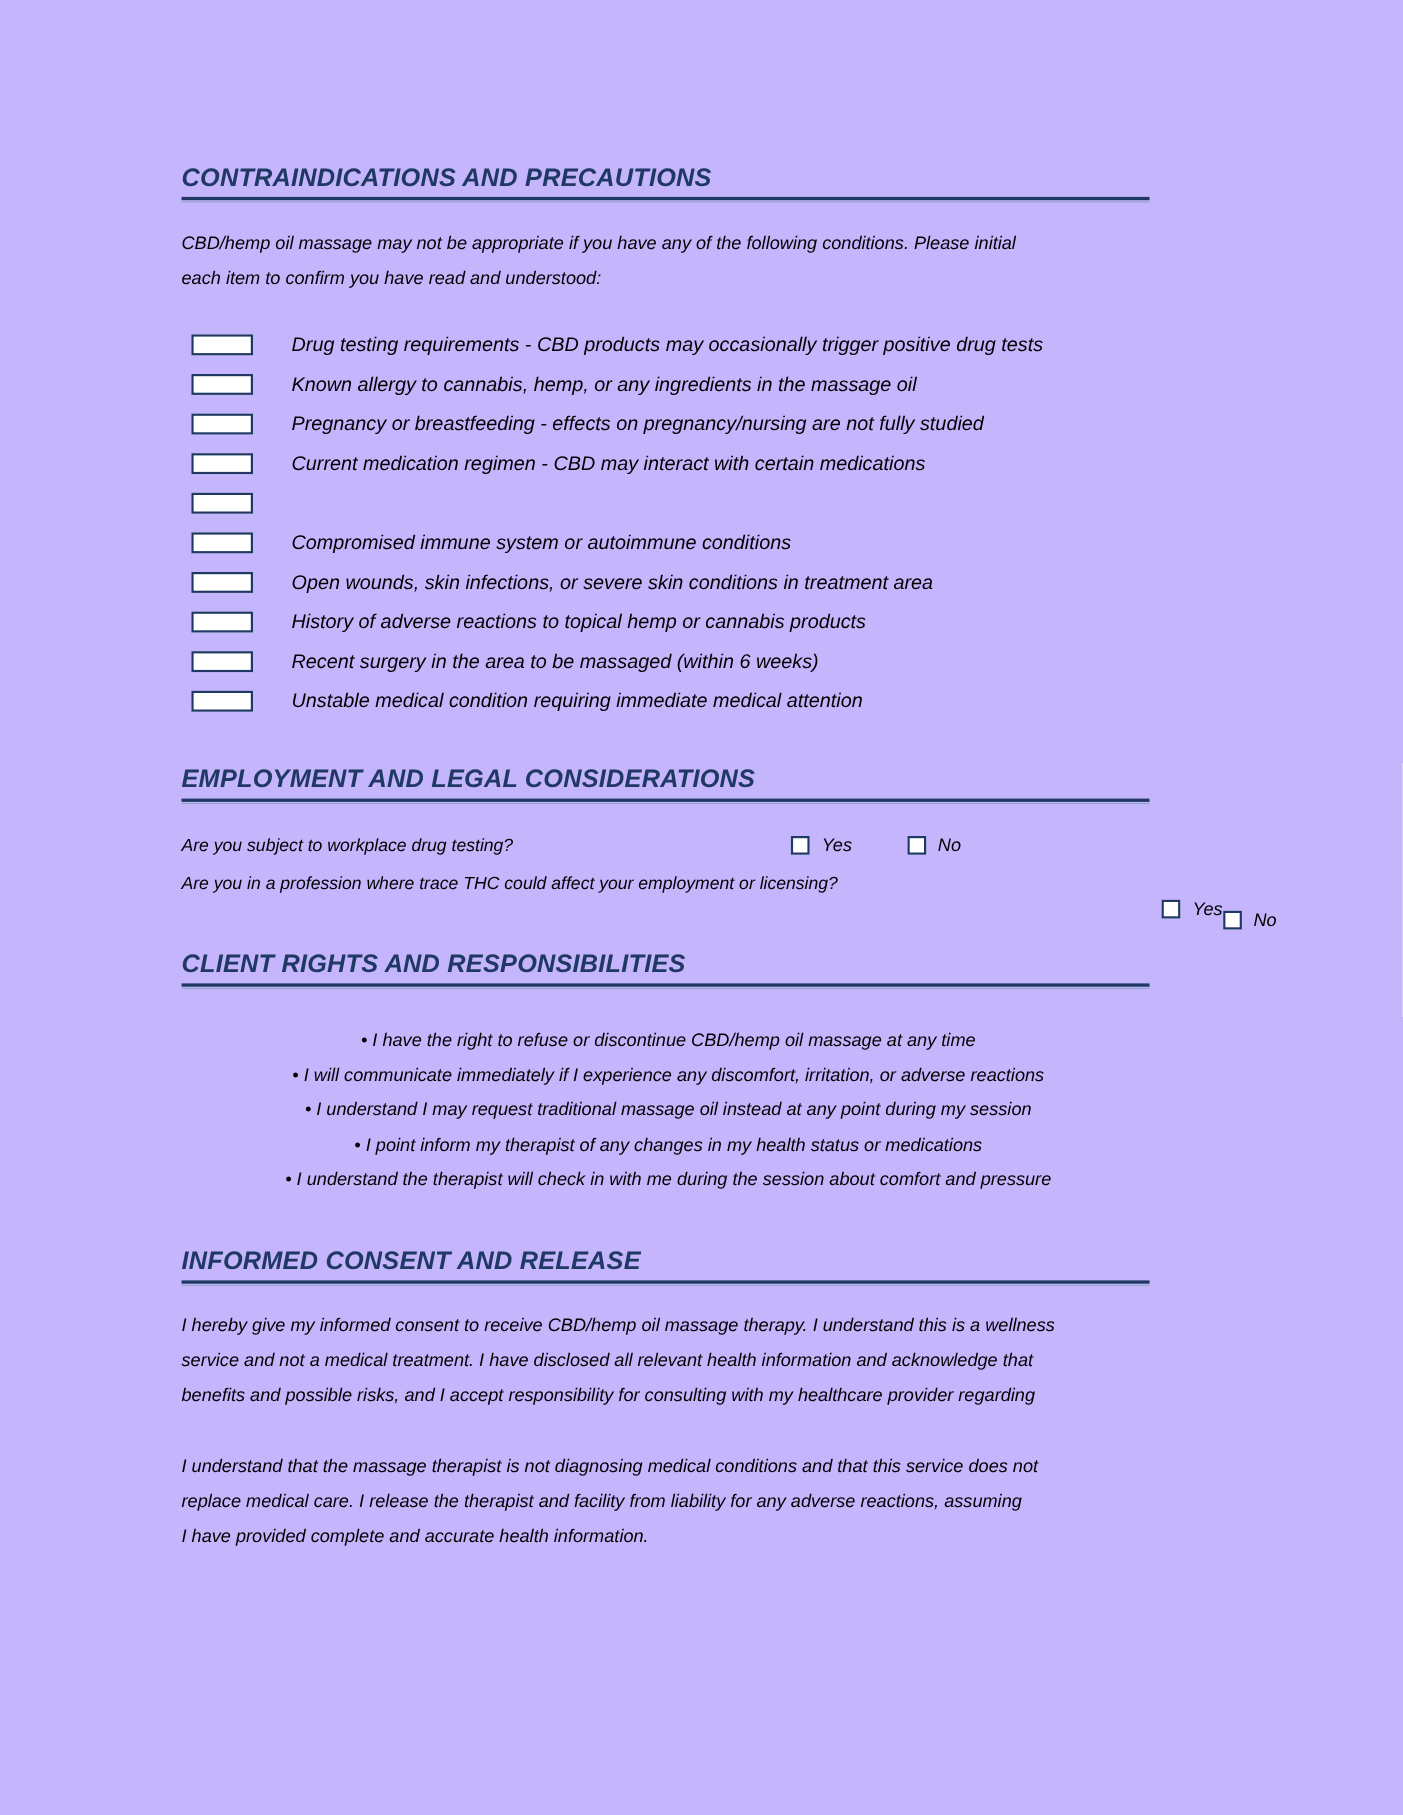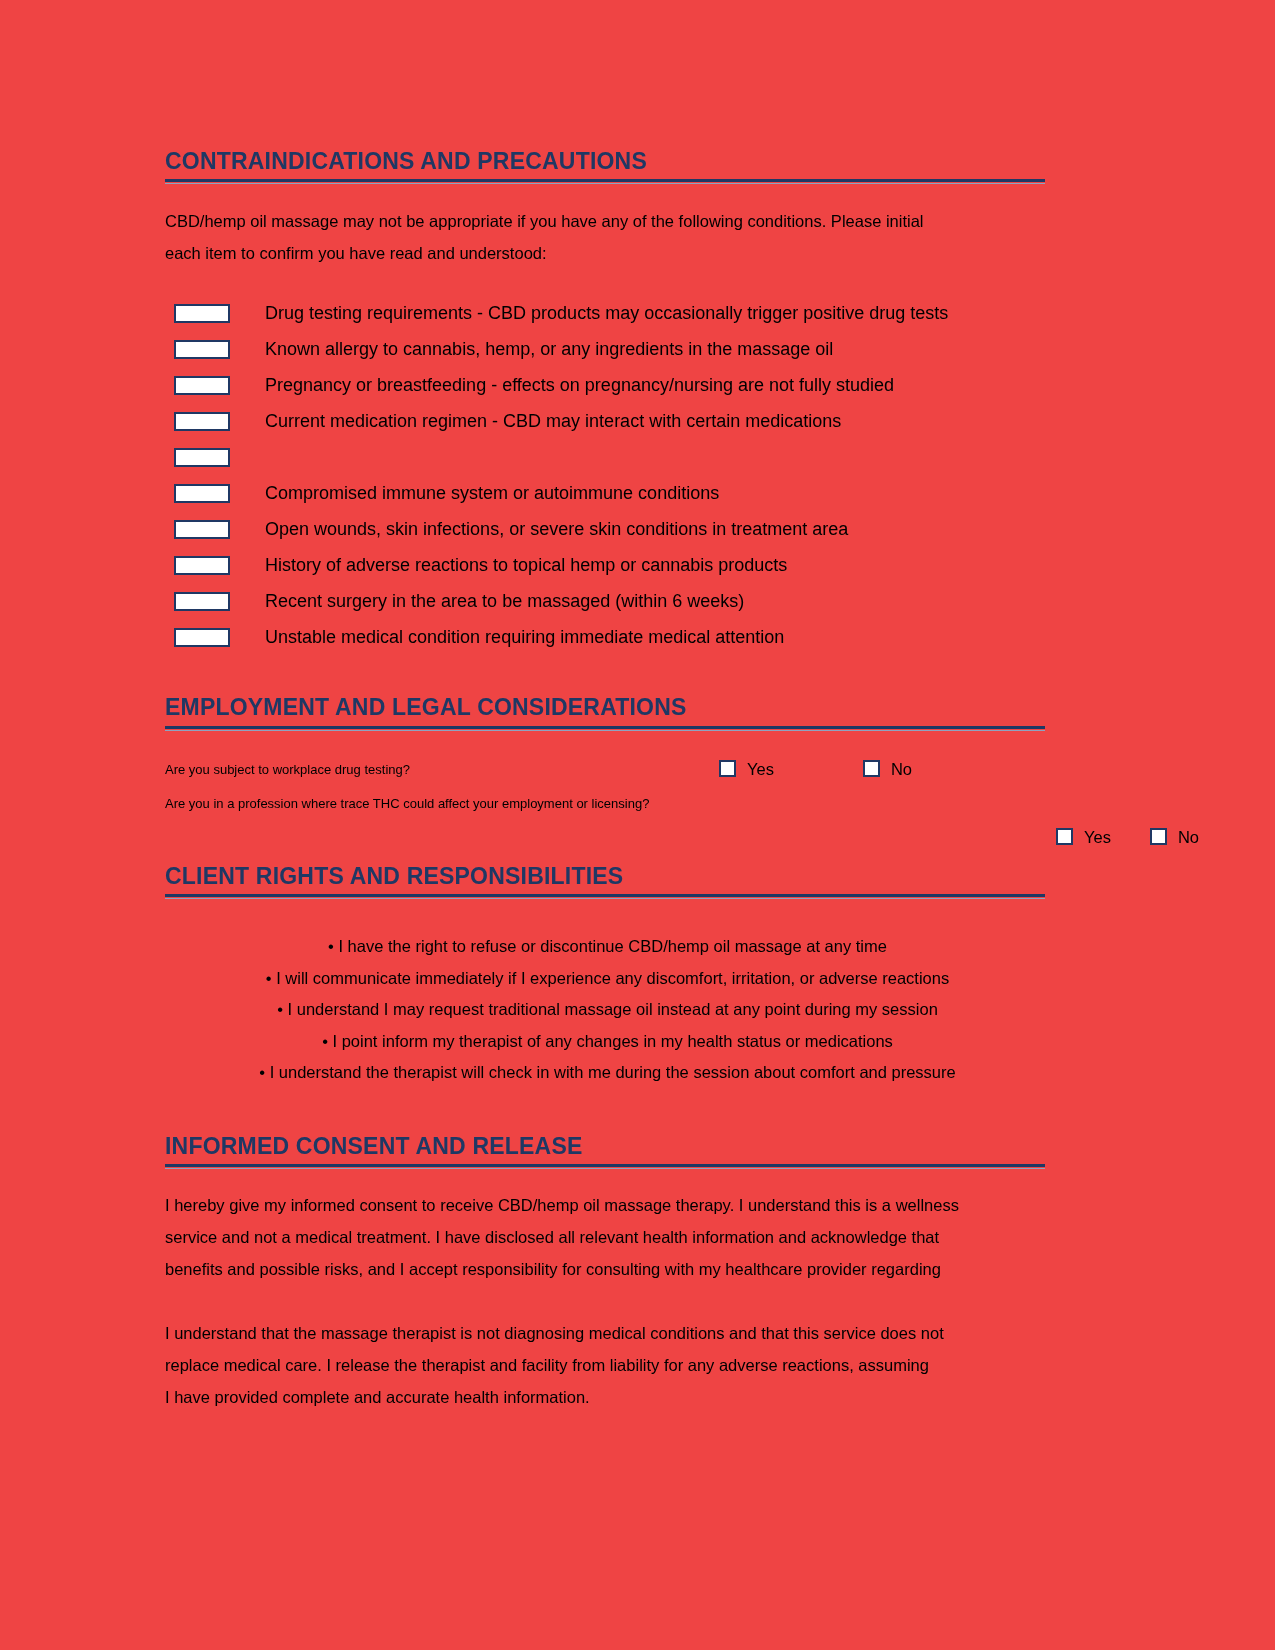--- a/index.html
+++ b/index.html
@@ -13,21 +13,22 @@
     font-family: "Liberation Sans", sans-serif;
     color: #000000;
     position: relative;
     overflow: hidden;
   }
   .page {
     position: absolute;
     left: 0; top: 0;
     width: 1275px;
     height: 1650px;
-    background: #ef4444;
+    background: #c4b5fd;
+    font-style: italic;
   }
   .content {
     position: absolute;
     left: 165px;
     top: 148px;
     width: 885px;
   }
 
   
   .section { margin: 0; }
@@ -102,28 +103,27 @@
 
   
   .q-block { margin-top: 22px; }
   .q-row {
     position: relative;
     height: 34px;
     display: flex;
     align-items: center;
   }
   .q-text {
-    font-size: 13px;
+    font-size: 16px;
     line-height: 22px;
     white-space: nowrap;
   }
   .yn-group {
     display: flex;
-    align-items: flex-end;
-    gap: 39px;
+    align-items: flex-start;
   }
   .yn-item {
     display: flex;
     align-items: center;
   }
   .yn-box {
     width: 17px;
     height: 17px;
     border: 2px solid #1F3864;
     background: #ffffff;

